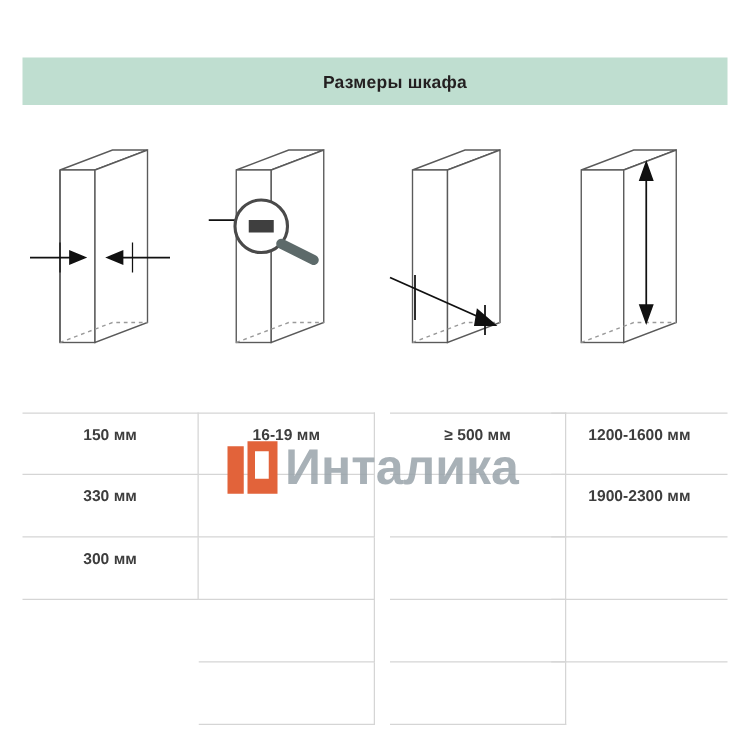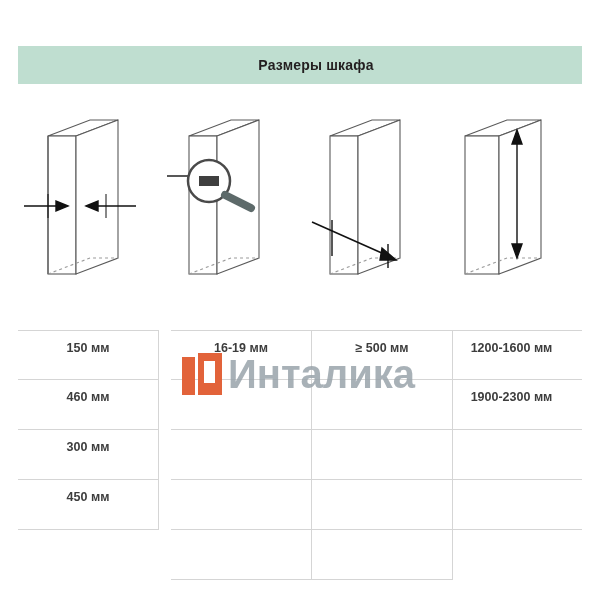--- a/index.html
+++ b/index.html
@@ -68,21 +68,21 @@
     left: 18px;
     top: 330px;
     width: 564px;
   }
   .col {
     position: absolute;
     top: 0;
     width: 141px;
   }
   .col-0 { left: 0px; }
-  .col-1 { left: 153px; }
+  .col-1 { left: 141px; }
   .col-2 { left: 294px; }
   .col-3 { left: 423px; }
 
   .tcell {
     position: relative;
     height: 50px;
     line-height: 34px;
     text-align: center;
     font-size: 12.5px;
     font-weight: bold;
@@ -235,23 +235,22 @@
         </g>
       </svg>
     </div>
 
   </div>
 
   <div class="table">
 
     <div class="col col-0">
       <div class="tcell first">150 мм</div>
-      <div class="tcell">460 мм</div>
+      <div class="tcell">330 мм</div>
       <div class="tcell">300 мм</div>
-      <div class="tcell">450 мм</div>
     </div>
 
     <div class="col col-1">
       <div class="tcell first">16-19 мм</div>
       <div class="tcell blank"></div>
       <div class="tcell blank"></div>
       <div class="tcell blank"></div>
       <div class="tcell blank"></div>
     </div>
 

